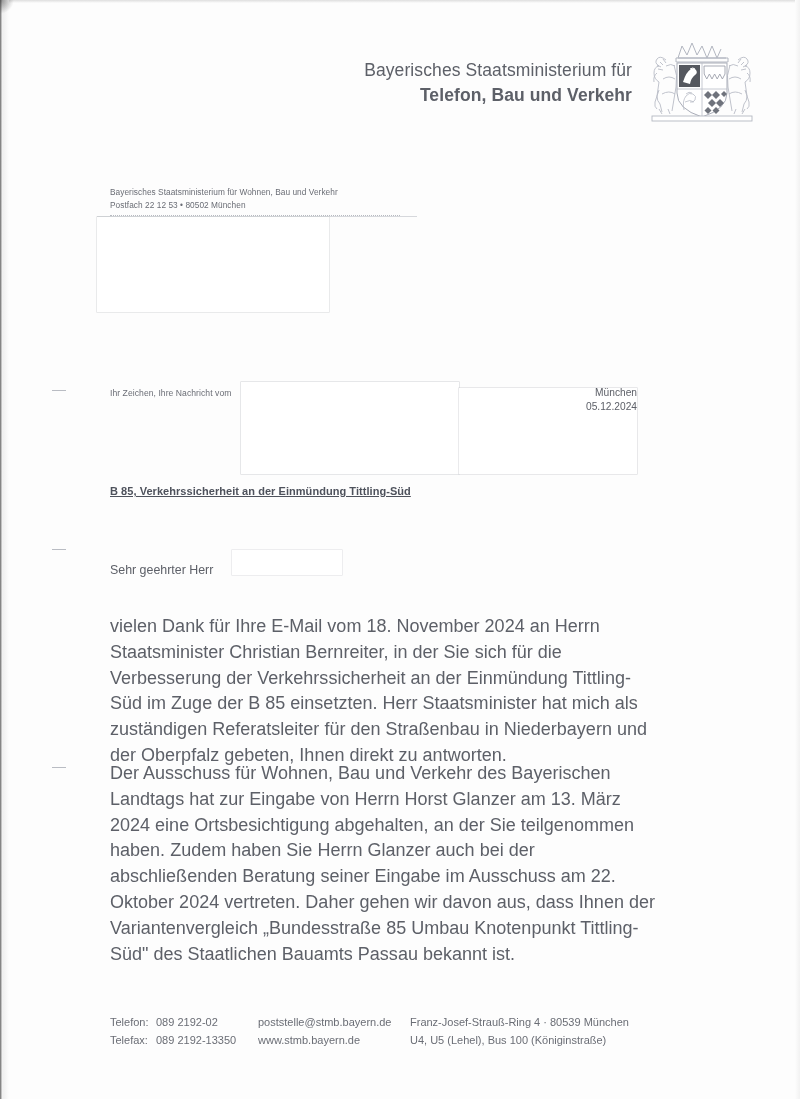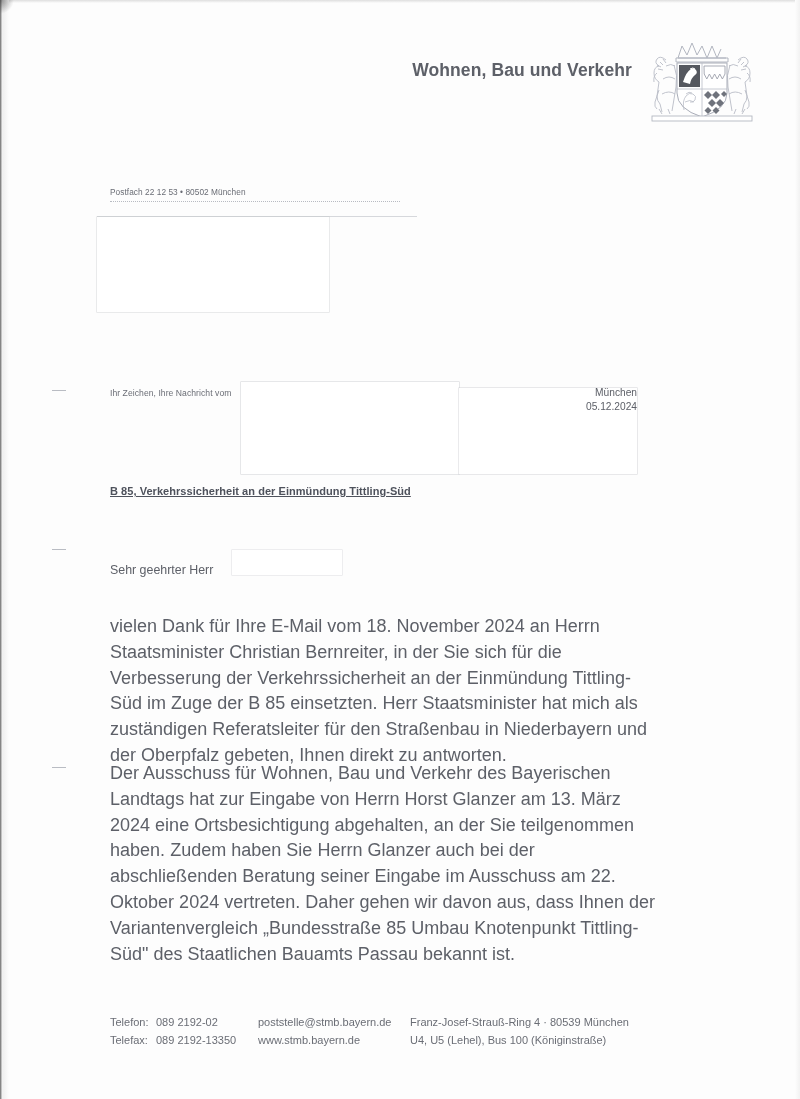--- a/index.html
+++ b/index.html
@@ -201,21 +201,22 @@
 
 <div id="page">
 
   <div class="scan-edge-top"></div>
   <div class="scan-edge-left"></div>
   <div class="scan-edge-left2"></div>
   <div class="scan-edge-right"></div>
   <div class="scan-corner"></div>
 
   <div class="letterhead">
-    <div class="l2">Wohnen, Bau und Verkehr</div>
+    <div class="l1">Bayerisches Staatsministerium für</div>
+    <div class="l2">Telefon, Bau und Verkehr</div>
   </div>
 
   <div class="crest">
     <svg viewBox="0 0 112 92" width="112" height="92" aria-hidden="true">
       <g fill="none" stroke="#b9bcc6" stroke-width="0.9">
 
         <path d="M20 28 q-6 -5 -9 -1 q-3 4 2 7 q-5 1 -5 7 q0 6 5 9 l-2 14 q0 5 3 8 l2 8 M11 41 q-4 3 -3 9 M13 58 l-4 12 q-1 5 2 7 M20 34 q5 -3 9 0 M17 47 q6 -4 12 0 M16 62 q7 -4 13 0 M13 77 l3 5 M22 77 l2 5"></path>
         <path d="M28 33 q4 10 2 22 q-2 12 -4 24"></path>
 
         <path d="M14 30 l3 3 M17 27 l3 4 M11 33 l4 2 M12 37 l5 1"></path>
@@ -264,20 +265,21 @@
         <path d="M70 75 l3.5 3.5 l-3.5 3.5 l-3.5 -3.5 z"></path>
       </g>
 
       <g>
         <rect x="6" y="84" width="100" height="5" fill="#ffffff" stroke="#b4b8c2" stroke-width="0.9"></rect>
       </g>
     </svg>
   </div>
 
   <div class="sender">
+    <div class="sl1">Bayerisches Staatsministerium für Wohnen, Bau und Verkehr</div>
     <div class="sl2">Postfach 22 12 53 • 80502 München</div>
   </div>
   <div class="sender-rule"></div>
 
   <div class="redact addr"></div>
   <div class="redact ref1"></div>
   <div class="redact ref2"></div>
   <div class="redact name"></div>
 
   <div class="fold" style="top:390px"></div>

